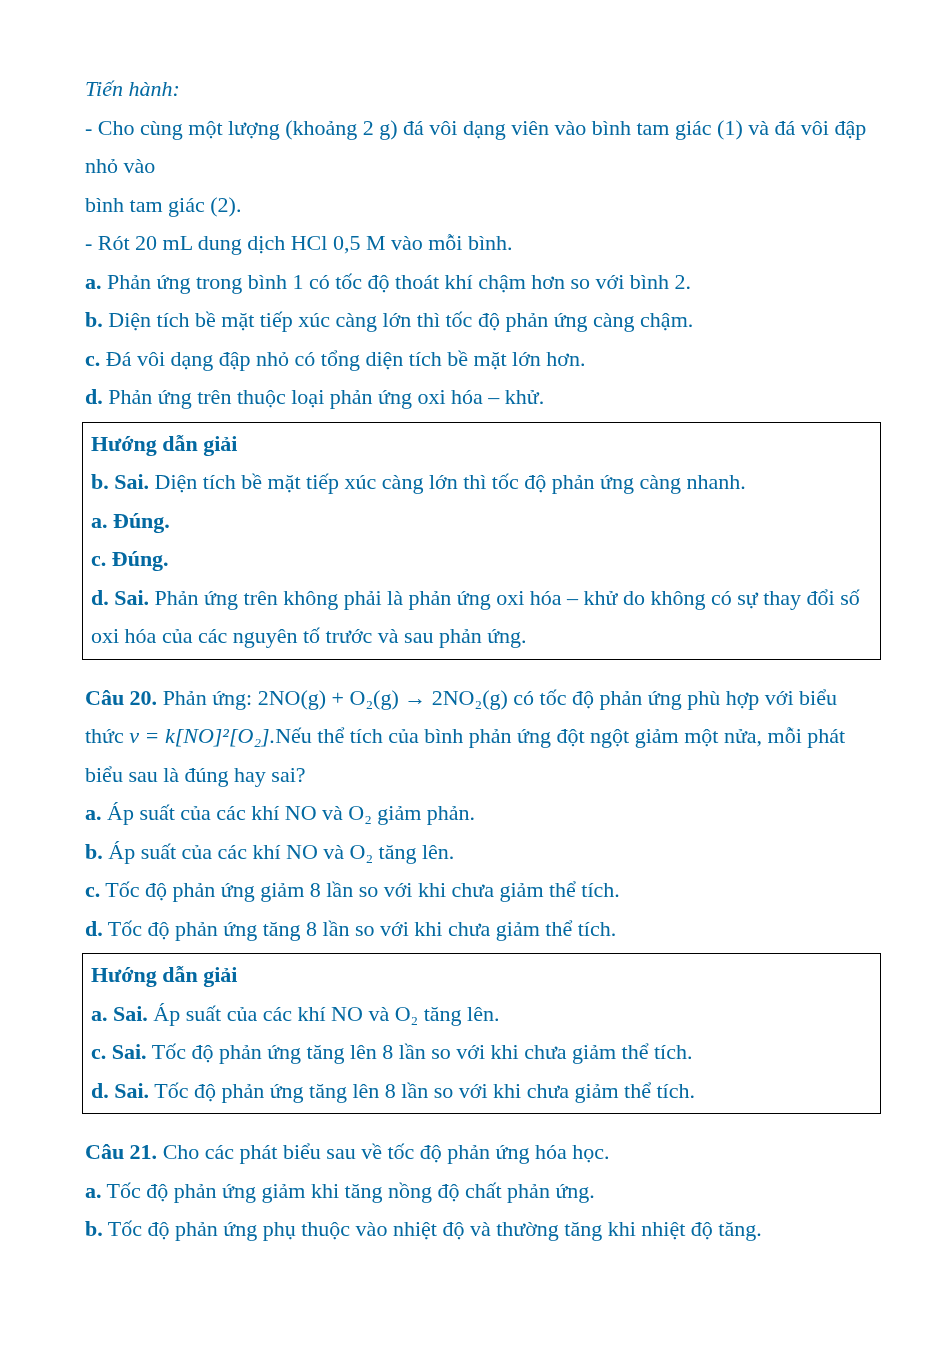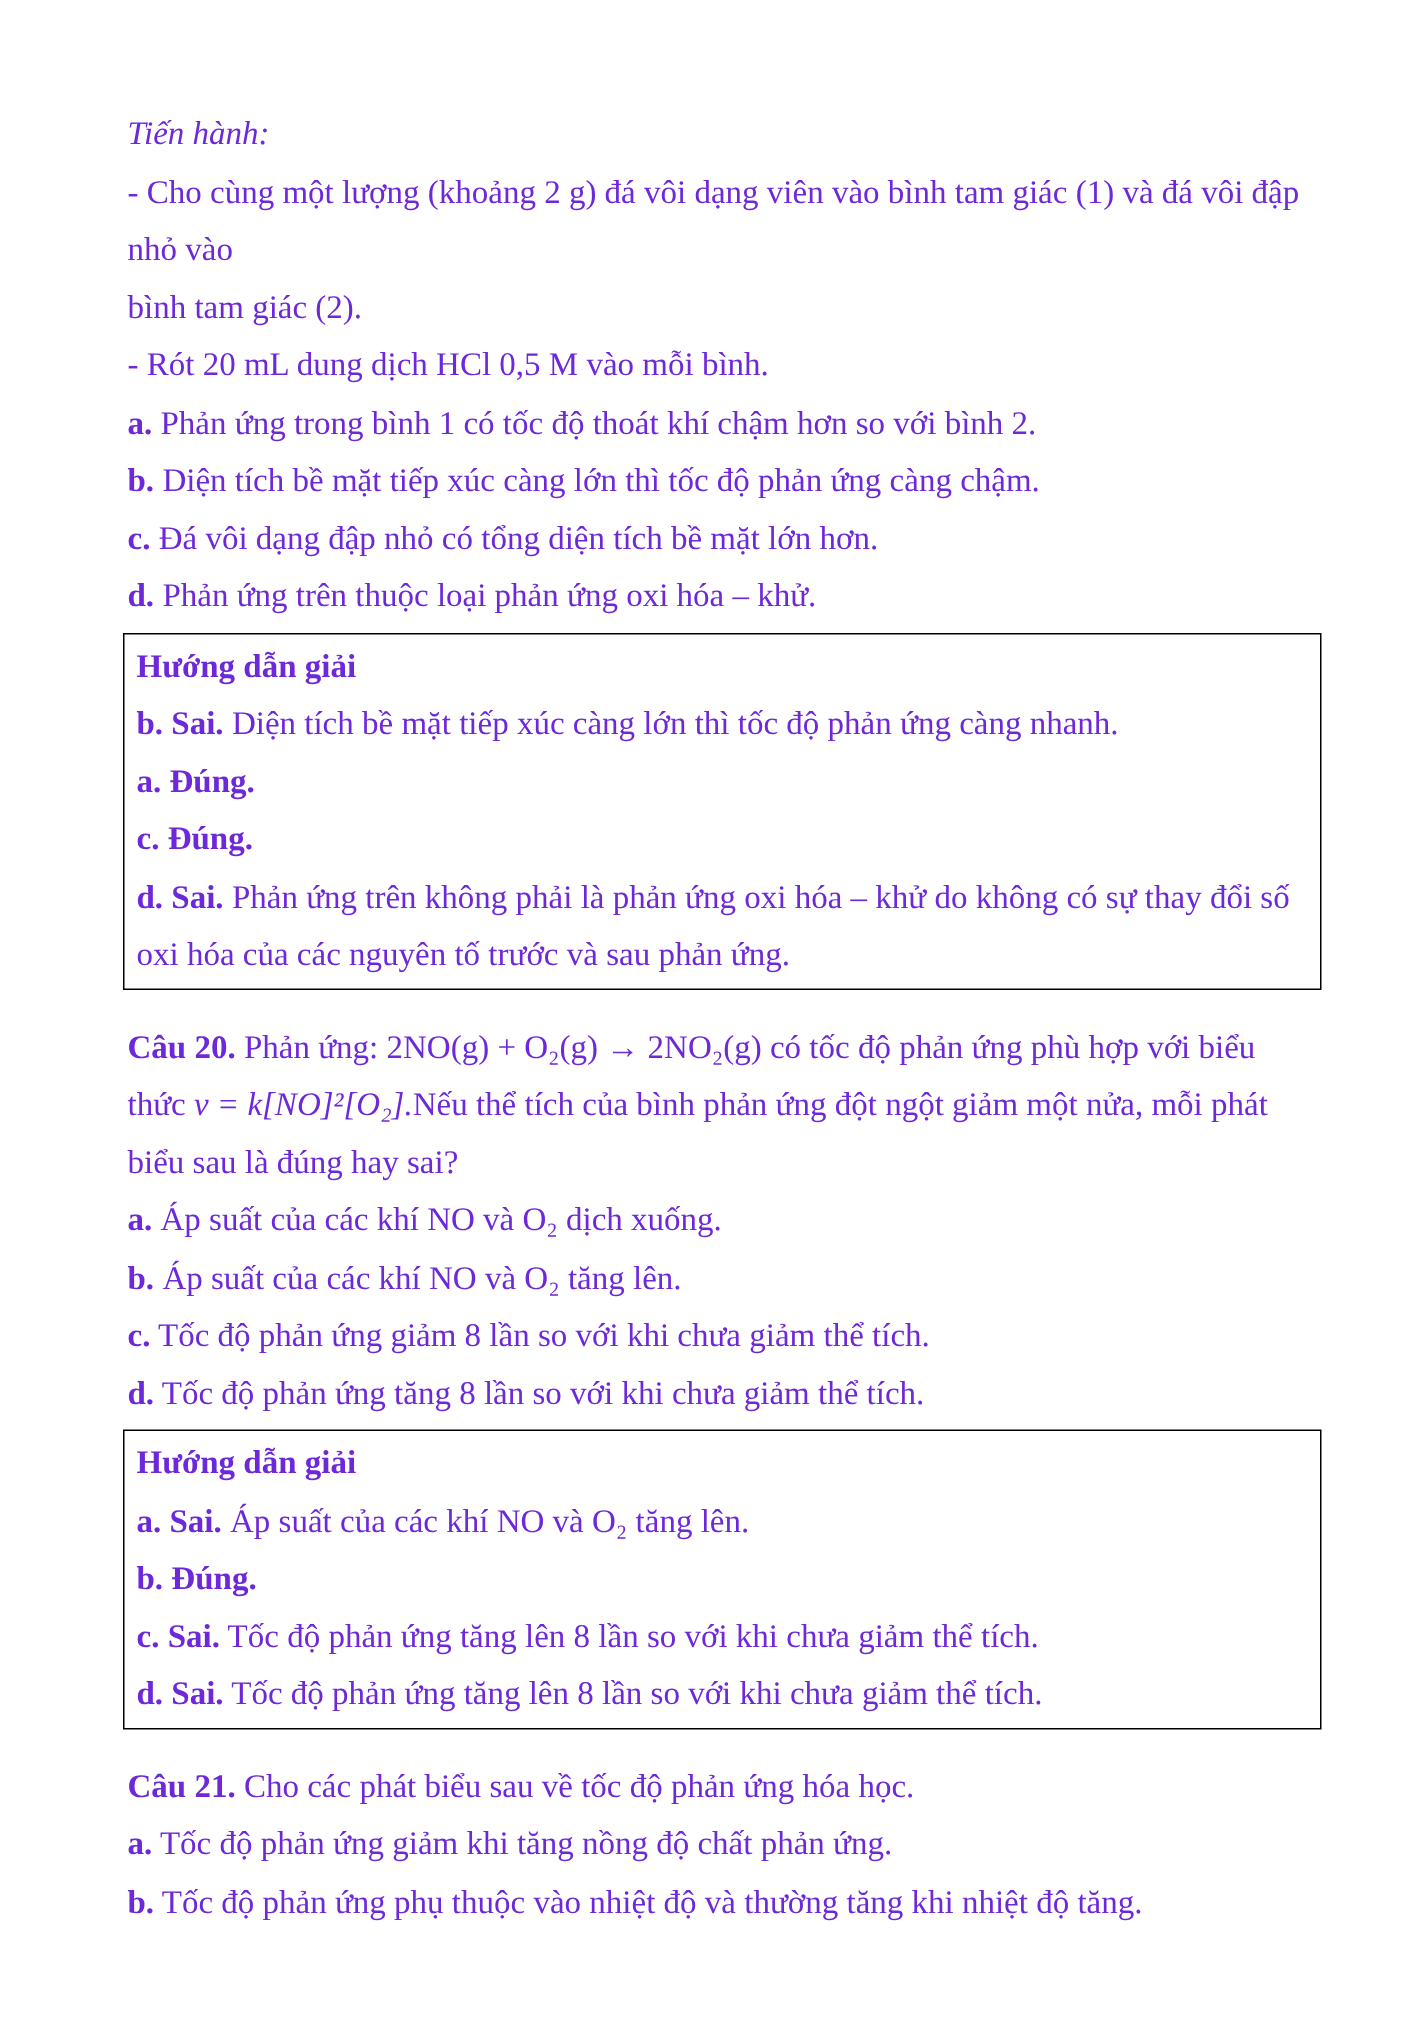--- a/index.html
+++ b/index.html
@@ -6,21 +6,21 @@
     margin: 0;
     padding: 0;
     background: #ffffff;
   }
   .page {
     position: relative;
     width: 952px;
     height: 1346px;
     box-sizing: border-box;
     background: #ffffff;
-    color: #6d28d9;
+    color: #0369a1;
     padding: 70px 78px 0 85px;
     font-family: "Liberation Serif", "DejaVu Serif", serif;
     font-size: 22px;
     overflow: hidden;
   }
   .page p {
     margin: 0;
     line-height: 38.5px;
   }
   .it { font-style: italic; }
@@ -51,29 +51,28 @@
   <div class="sol-box">
     <p><b>Hướng dẫn giải</b></p>
     <p><b>b. Sai.</b><span> Diện tích bề mặt tiếp xúc càng lớn thì tốc độ phản ứng càng nhanh.</span></p>
     <p><b>a. Đúng.</b><span></span></p>
     <p><b>c. Đúng.</b><span></span></p>
     <p><b>d. Sai.</b><span> Phản ứng trên không phải là phản ứng oxi hóa – khử do không có sự thay đổi số oxi hóa của các nguyên tố trước và sau phản ứng.</span></p>
   </div>
 
   <p><b>Câu 20.</b><span> Phản ứng: 2NO(g) + O₂(g) → 2NO₂(g) có tốc độ phản ứng phù hợp với biểu thức </span><span class="formula">v = k[NO]²[O₂].</span><span>Nếu thể tích của bình phản ứng đột ngột giảm một nửa, mỗi phát biểu sau là đúng hay sai?</span></p>
 
-  <p><b>a.</b><span> Áp suất của các khí NO và O₂ dịch xuống.</span></p>
+  <p><b>a.</b><span> Áp suất của các khí NO và O₂ giảm phản.</span></p>
   <p><b>b.</b><span> Áp suất của các khí NO và O₂ tăng lên.</span></p>
   <p><b>c.</b><span> Tốc độ phản ứng giảm 8 lần so với khi chưa giảm thể tích.</span></p>
   <p><b>d.</b><span> Tốc độ phản ứng tăng 8 lần so với khi chưa giảm thể tích.</span></p>
 
   <div class="sol-box">
     <p><b>Hướng dẫn giải</b></p>
     <p><b>a. Sai.</b><span> Áp suất của các khí NO và O₂ tăng lên.</span></p>
-    <p><b>b. Đúng.</b><span></span></p>
     <p><b>c. Sai.</b><span> Tốc độ phản ứng tăng lên 8 lần so với khi chưa giảm thể tích.</span></p>
     <p><b>d. Sai.</b><span> Tốc độ phản ứng tăng lên 8 lần so với khi chưa giảm thể tích.</span></p>
   </div>
 
   <p><b>Câu 21.</b><span> Cho các phát biểu sau về tốc độ phản ứng hóa học.</span></p>
 
   <p><b>a.</b><span> Tốc độ phản ứng giảm khi tăng nồng độ chất phản ứng.</span></p>
   <p><b>b.</b><span> Tốc độ phản ứng phụ thuộc vào nhiệt độ và thường tăng khi nhiệt độ tăng.</span></p>
 
 </div>

